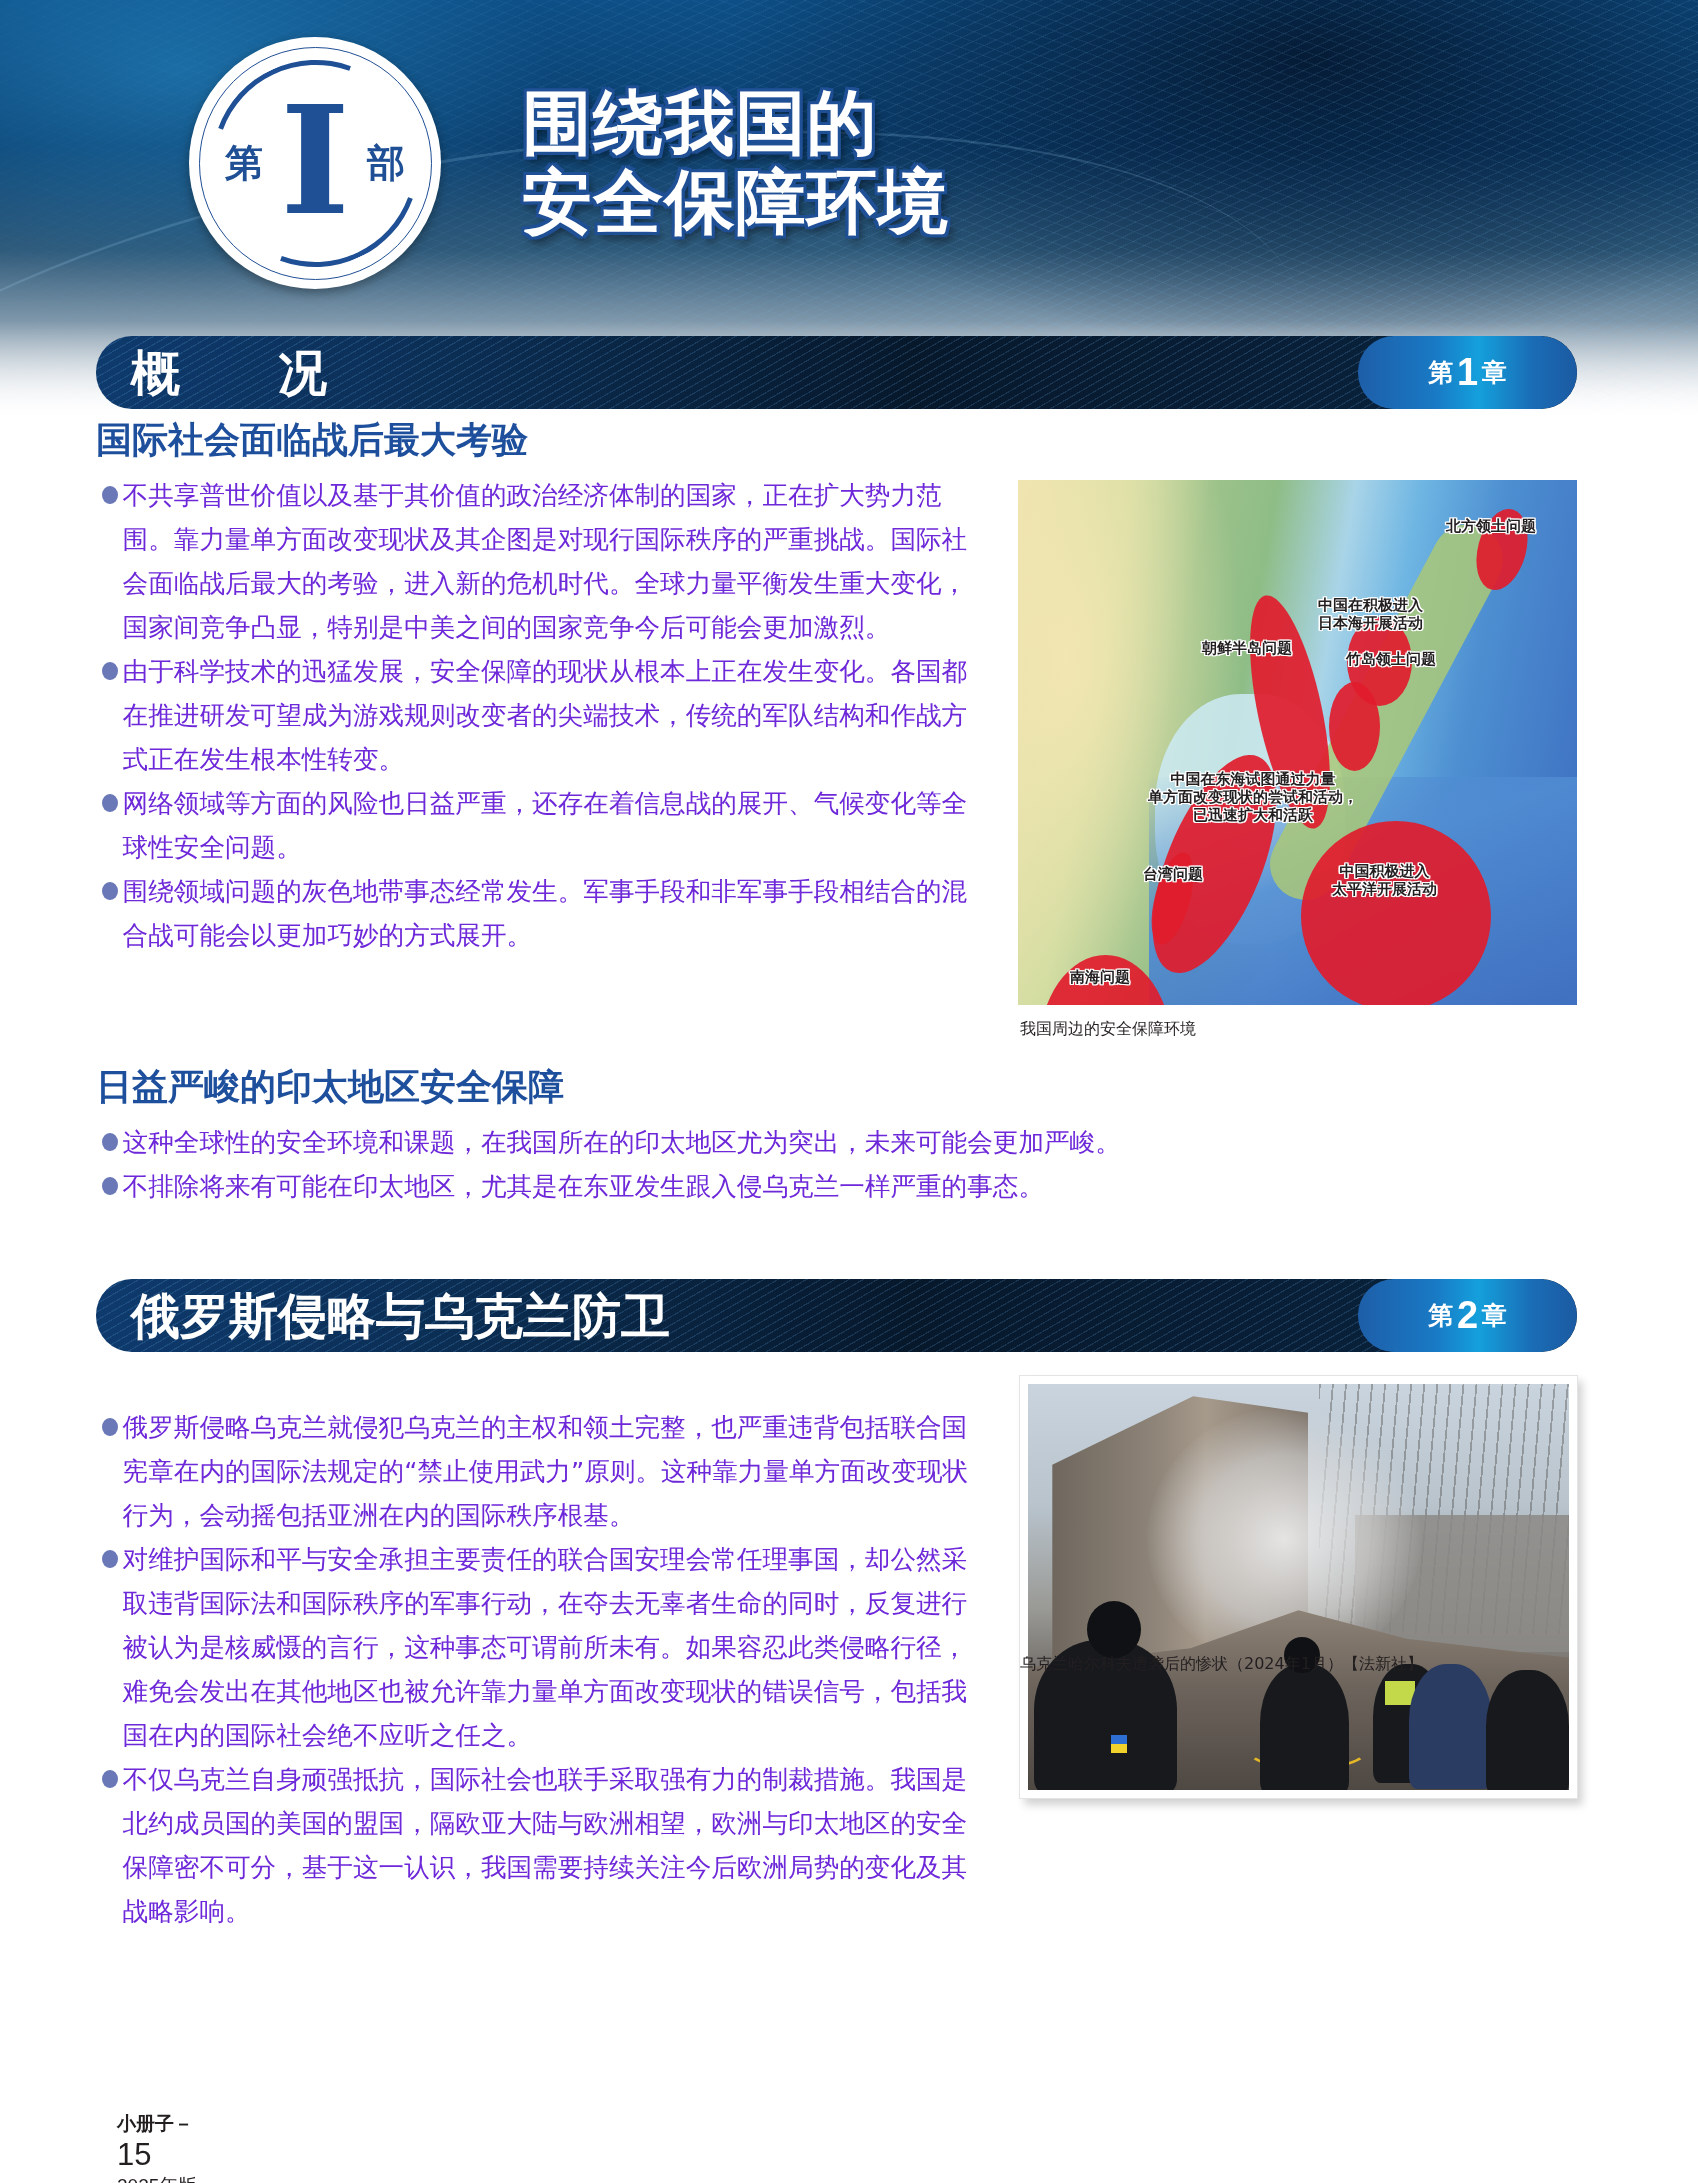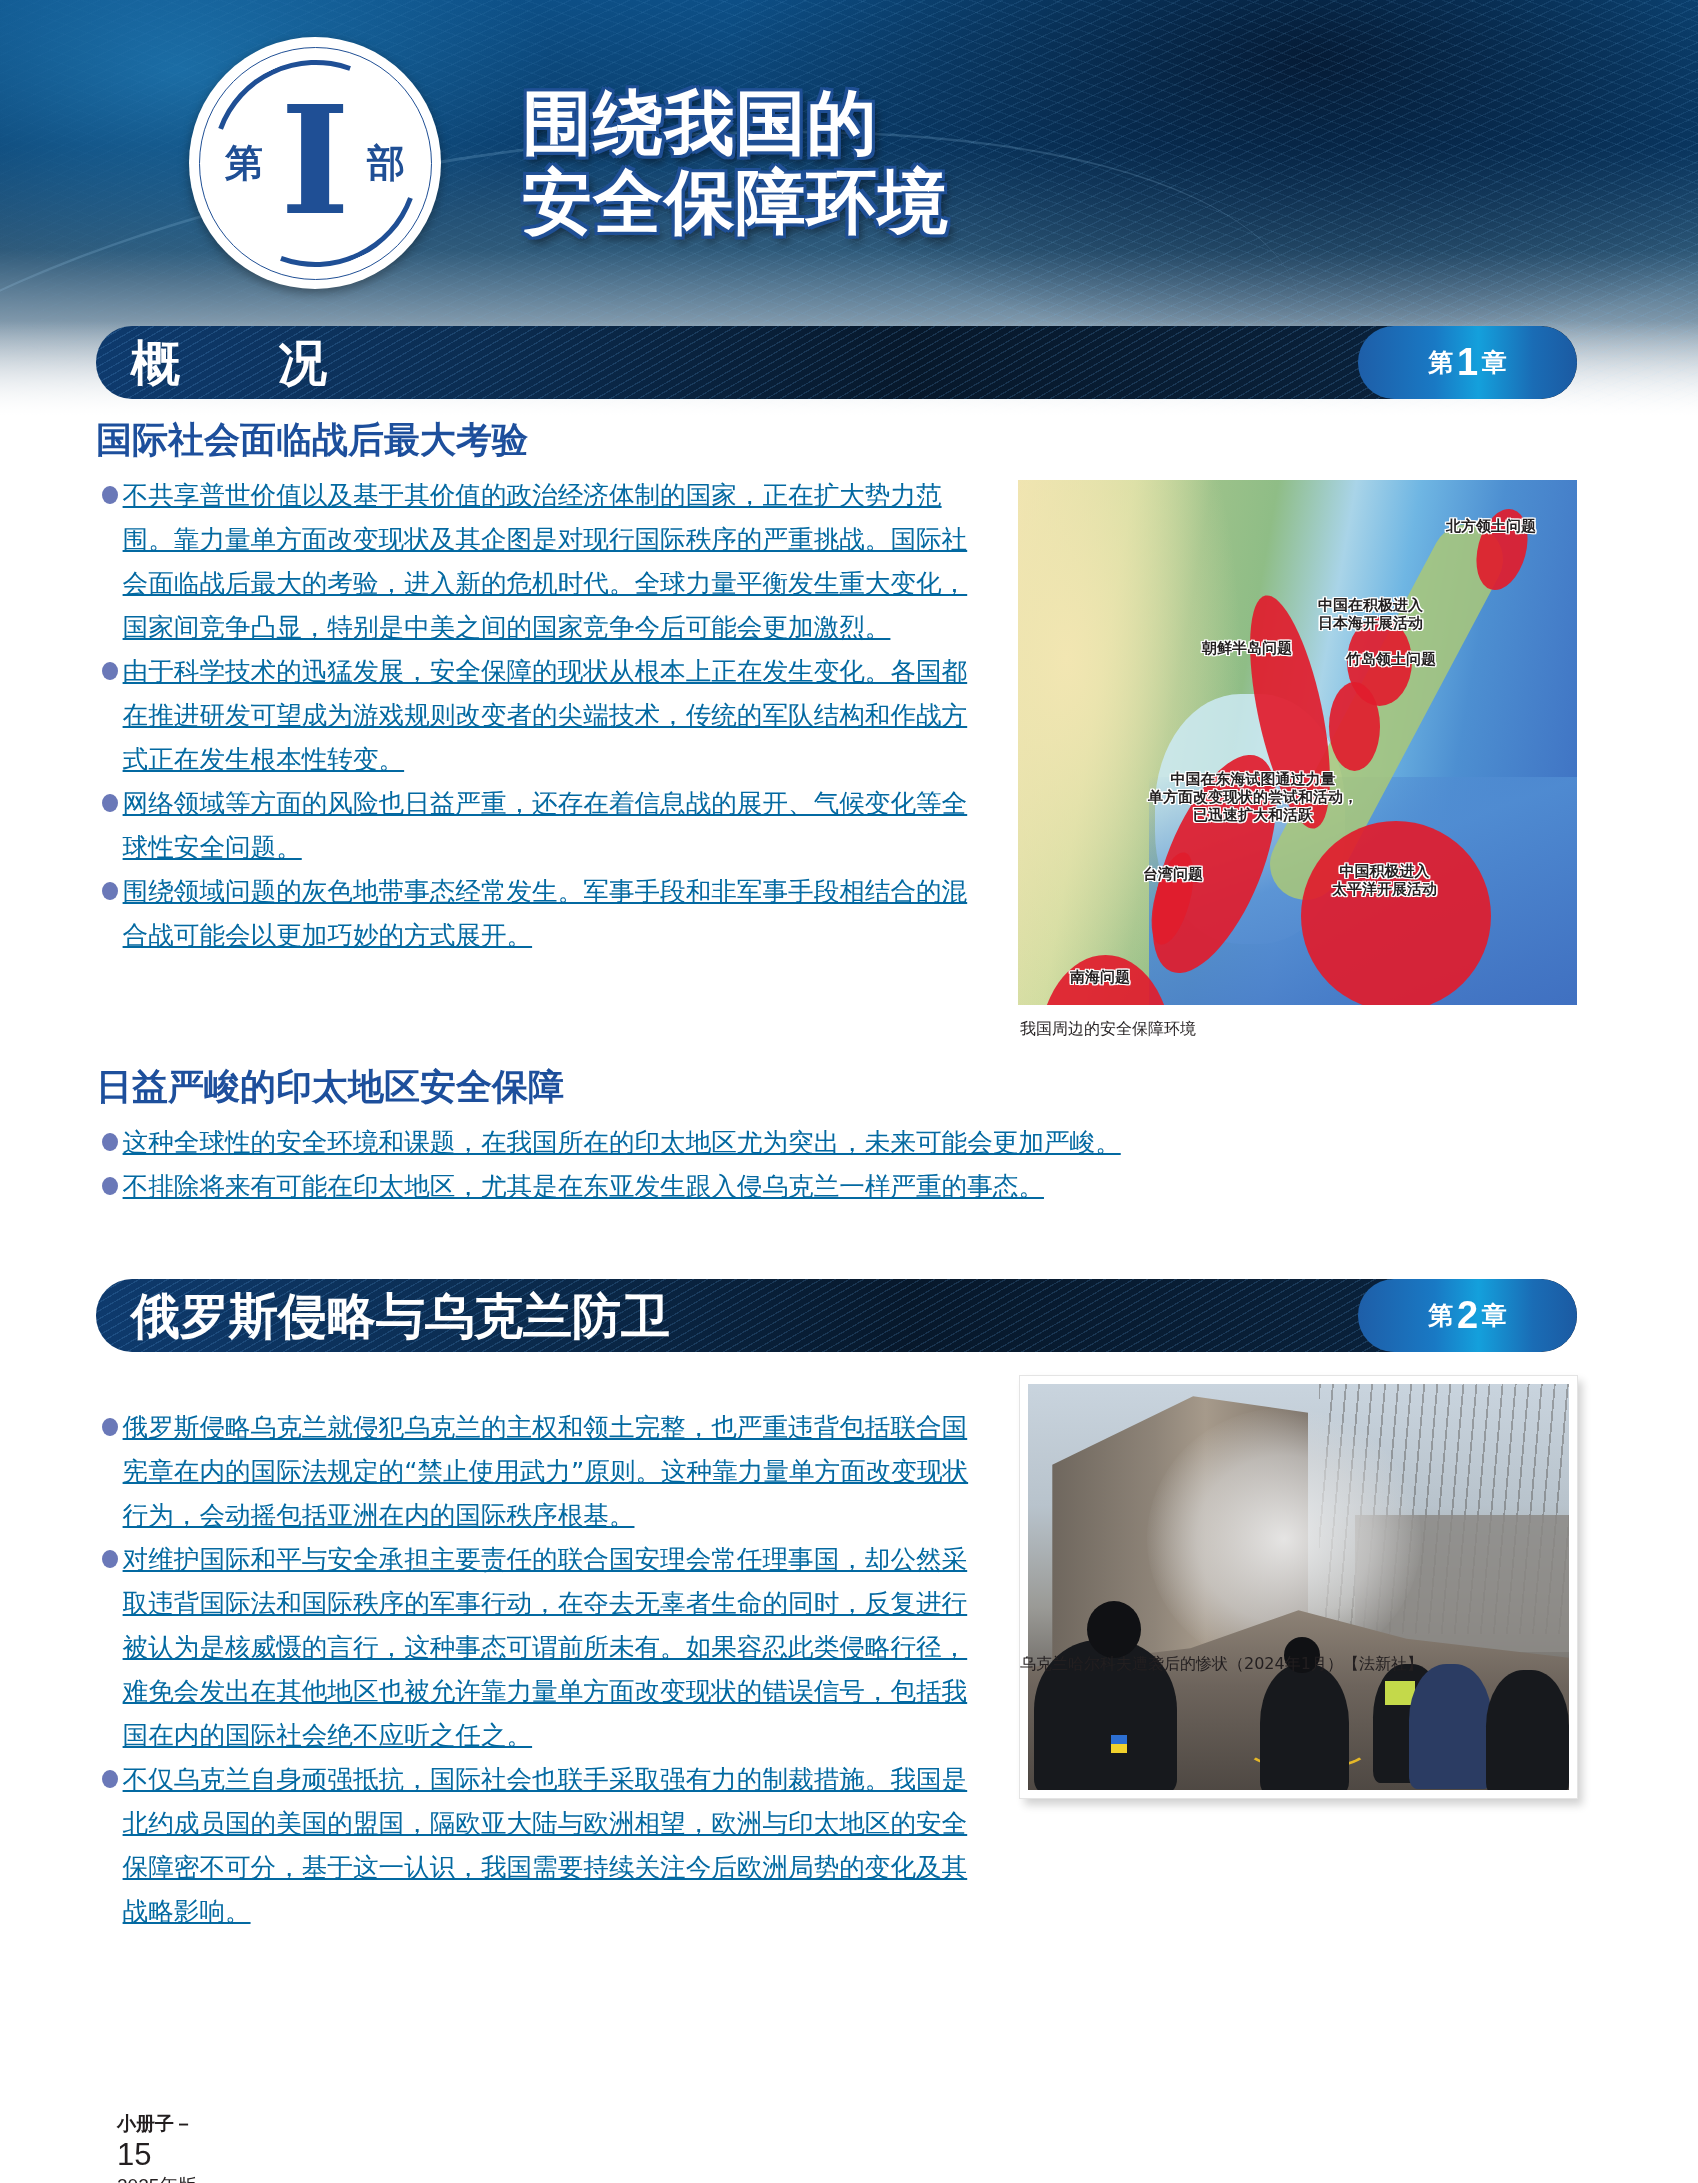--- a/index.html
+++ b/index.html
@@ -97,23 +97,22 @@
   .chapter-pill .ch-num { font-size: 38px; margin: 0 3.6px; font-family: "Liberation Sans", sans-serif; }
 
   
   .heading {
     position: absolute; left: 96px;
     color: #1d4f9c; font-weight: bold; font-size: 36px; line-height: 1;
   }
   .bullets { position: absolute; left: 100px; width: 880px; list-style: none; }
   .bullets li {
     position: relative; padding-left: 22.6px;
-    font-size: 25.6px; line-height: 44px; color: #0369a1;
+    font-size: 25.6px; line-height: 44px; color: #6d28d9;
     margin-bottom: 0;
-    text-decoration: underline;
   }
   .bullets li .dot {
     position: absolute; left: 2.4px; top: 13px; width: 15.5px; height: 18px;
     border-radius: 50%; background: #6a78b8;
   }
 
   
   .map {
     position: absolute; left: 1018px; top: 480px; width: 559px; height: 525px;
     overflow: hidden;
@@ -208,21 +207,21 @@
     <span class="roman">I</span>
     <span class="side right">部</span>
   </div>
 
   <h1 class="part-title">
     <div>围绕我国的</div>
     <div>安全保障环境</div>
   </h1>
 </div>
 
-<div class="section-bar" style="top:326px;">
+<div class="section-bar" style="top:336px;">
   <span class="bar-title">概　　况</span>
   <div class="chapter-pill">
     <span class="ch-pre">第</span>
     <span class="ch-num">1</span>
     <span class="ch-post">章</span>
   </div>
 </div>
 
 <h2 class="heading" style="top:422px;">国际社会面临战后最大考验</h2>
 

